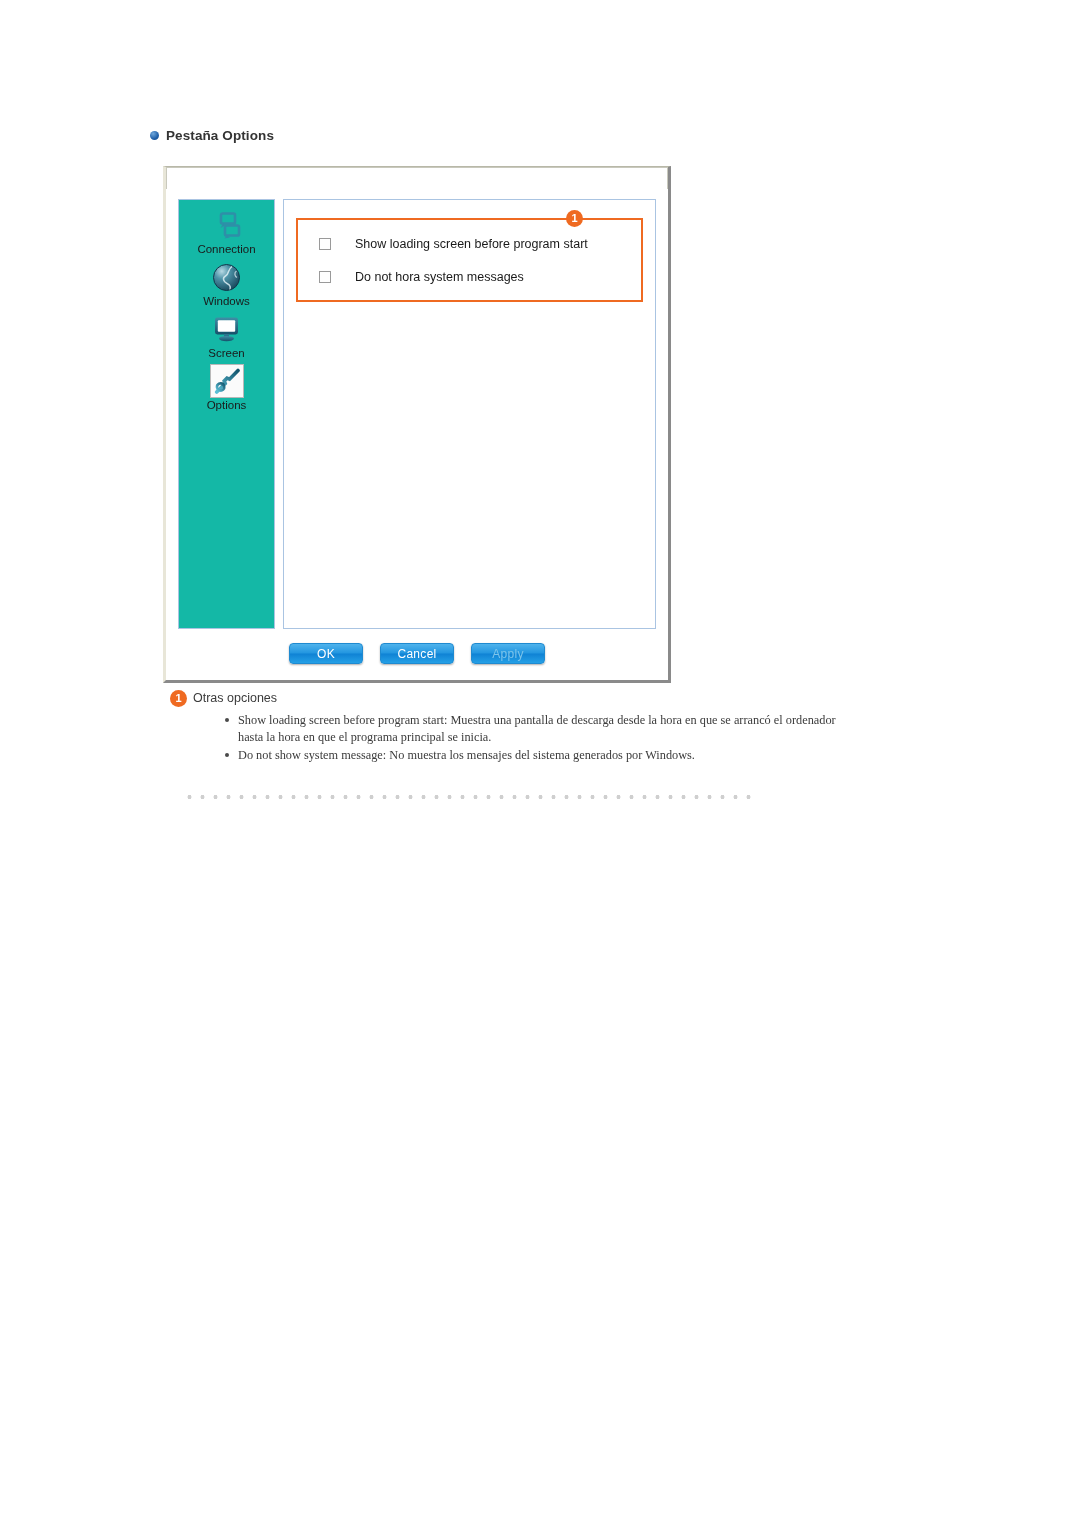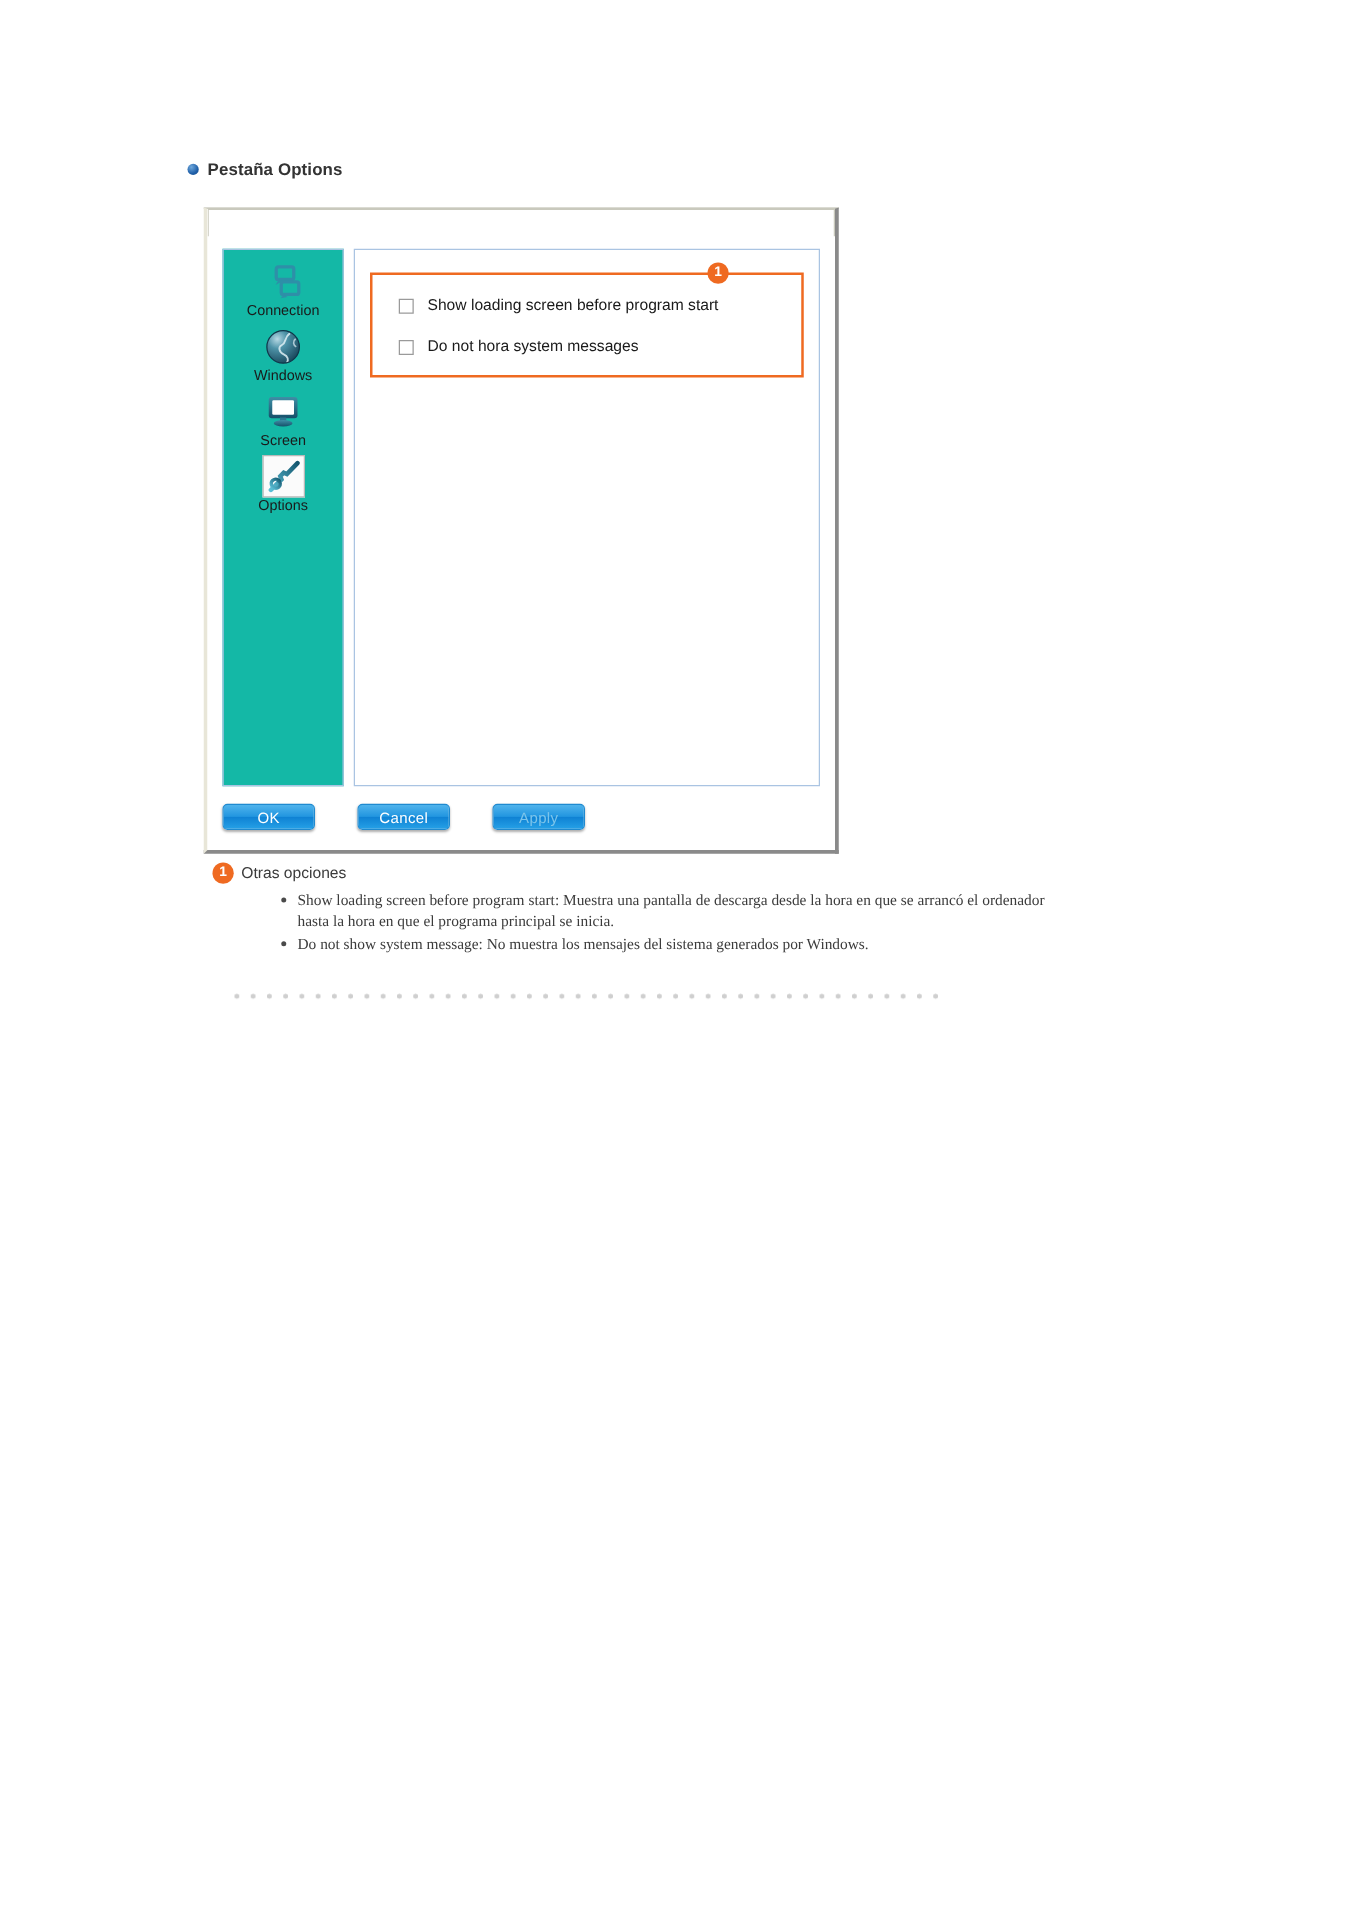--- a/index.html
+++ b/index.html
@@ -152,43 +152,43 @@
     display: flex; align-items: center; justify-content: center;
     line-height: 1;
   }
   .highlight-box .badge {
     top: -10px;
     right: 58px;
   }
 
   .chk-row {
     display: flex;
-    align-items: flex-end;
-    gap: 11px;
+    align-items: center;
+    gap: 24px;
     margin: 3px 0 0 9px;
     cursor: pointer;
   }
   .chk-row + .chk-row { margin-top: 19px; }
   .chk-box {
     width: 12px; height: 12px;
     border: 1px solid #9a9a9a;
     background: #ffffff;
     flex: none;
   }
   .chk-label {
     font-size: 12.5px;
     color: #1a1a1a;
     white-space: nowrap;
   }
 
   
   .btn-row {
     display: flex;
-    justify-content: flex-start;
-    gap: 34px;
+    justify-content: center;
+    gap: 17px;
     margin-top: 14px;
   }
   .dlg-btn {
     width: 74px;
     height: 21px;
     border-radius: 4px;
     background: linear-gradient(to bottom, #4fb3ec 0%, #2296e0 48%, #0f82d4 52%, #25a0e6 100%);
     border: 1px solid #1f8ad0;
     box-shadow: 0 1px 2px rgba(0,0,0,0.32);
     color: #ffffff;

